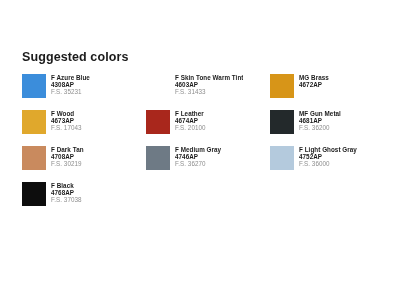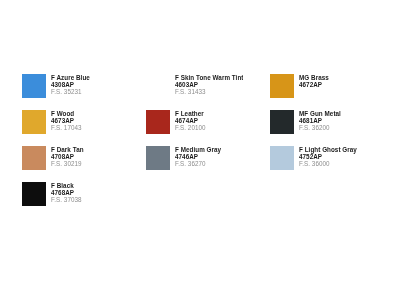--- a/index.html
+++ b/index.html
@@ -87,20 +87,21 @@
   }
   .paint-fs:empty {
     display: none;
   }
 </style>
 </head>
 <body>
 
 <div id="page">
 
+  <div id="panel-title">Suggested colors</div>
 
   <div id="color-grid">
 
     <div class="color-row">
       <div class="color-cell">
         <div class="swatch" style="background-color: rgb(59, 141, 219);"></div>
         <div class="swatch-text">
           <span class="paint-name">F Azure Blue</span>
           <span class="paint-code">4308AP</span>
           <span class="paint-fs">F.S. 35231</span>

